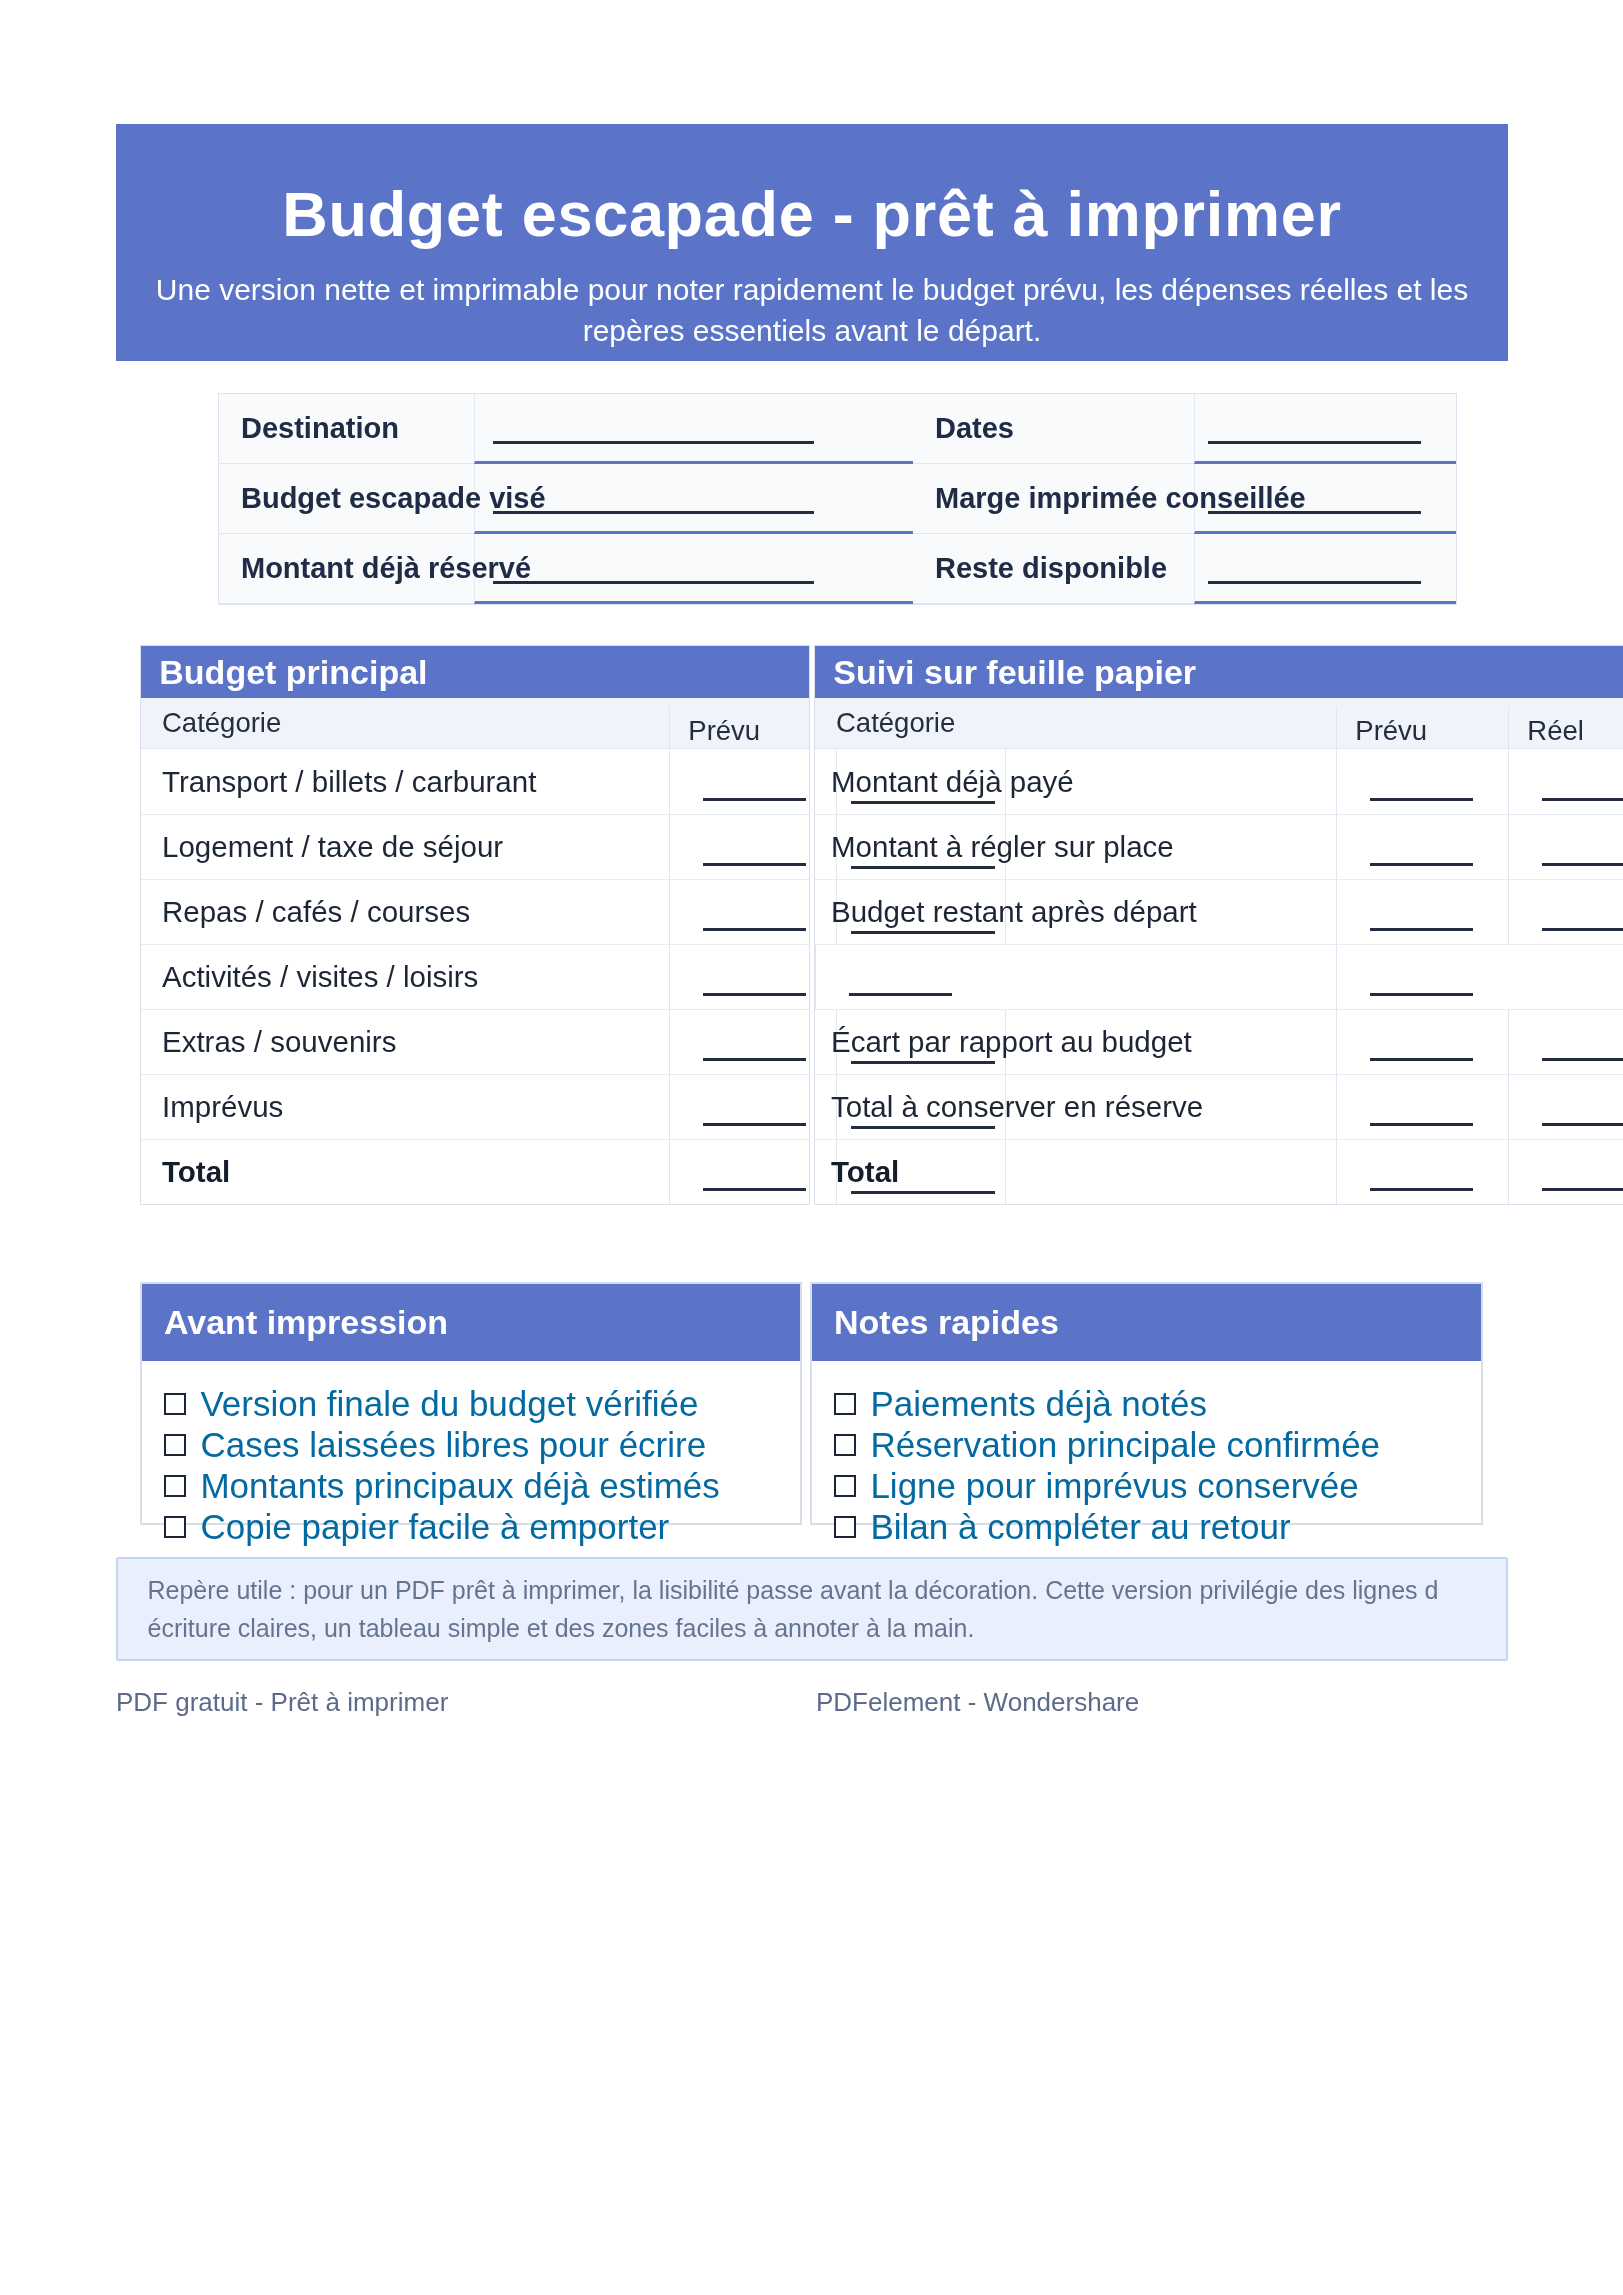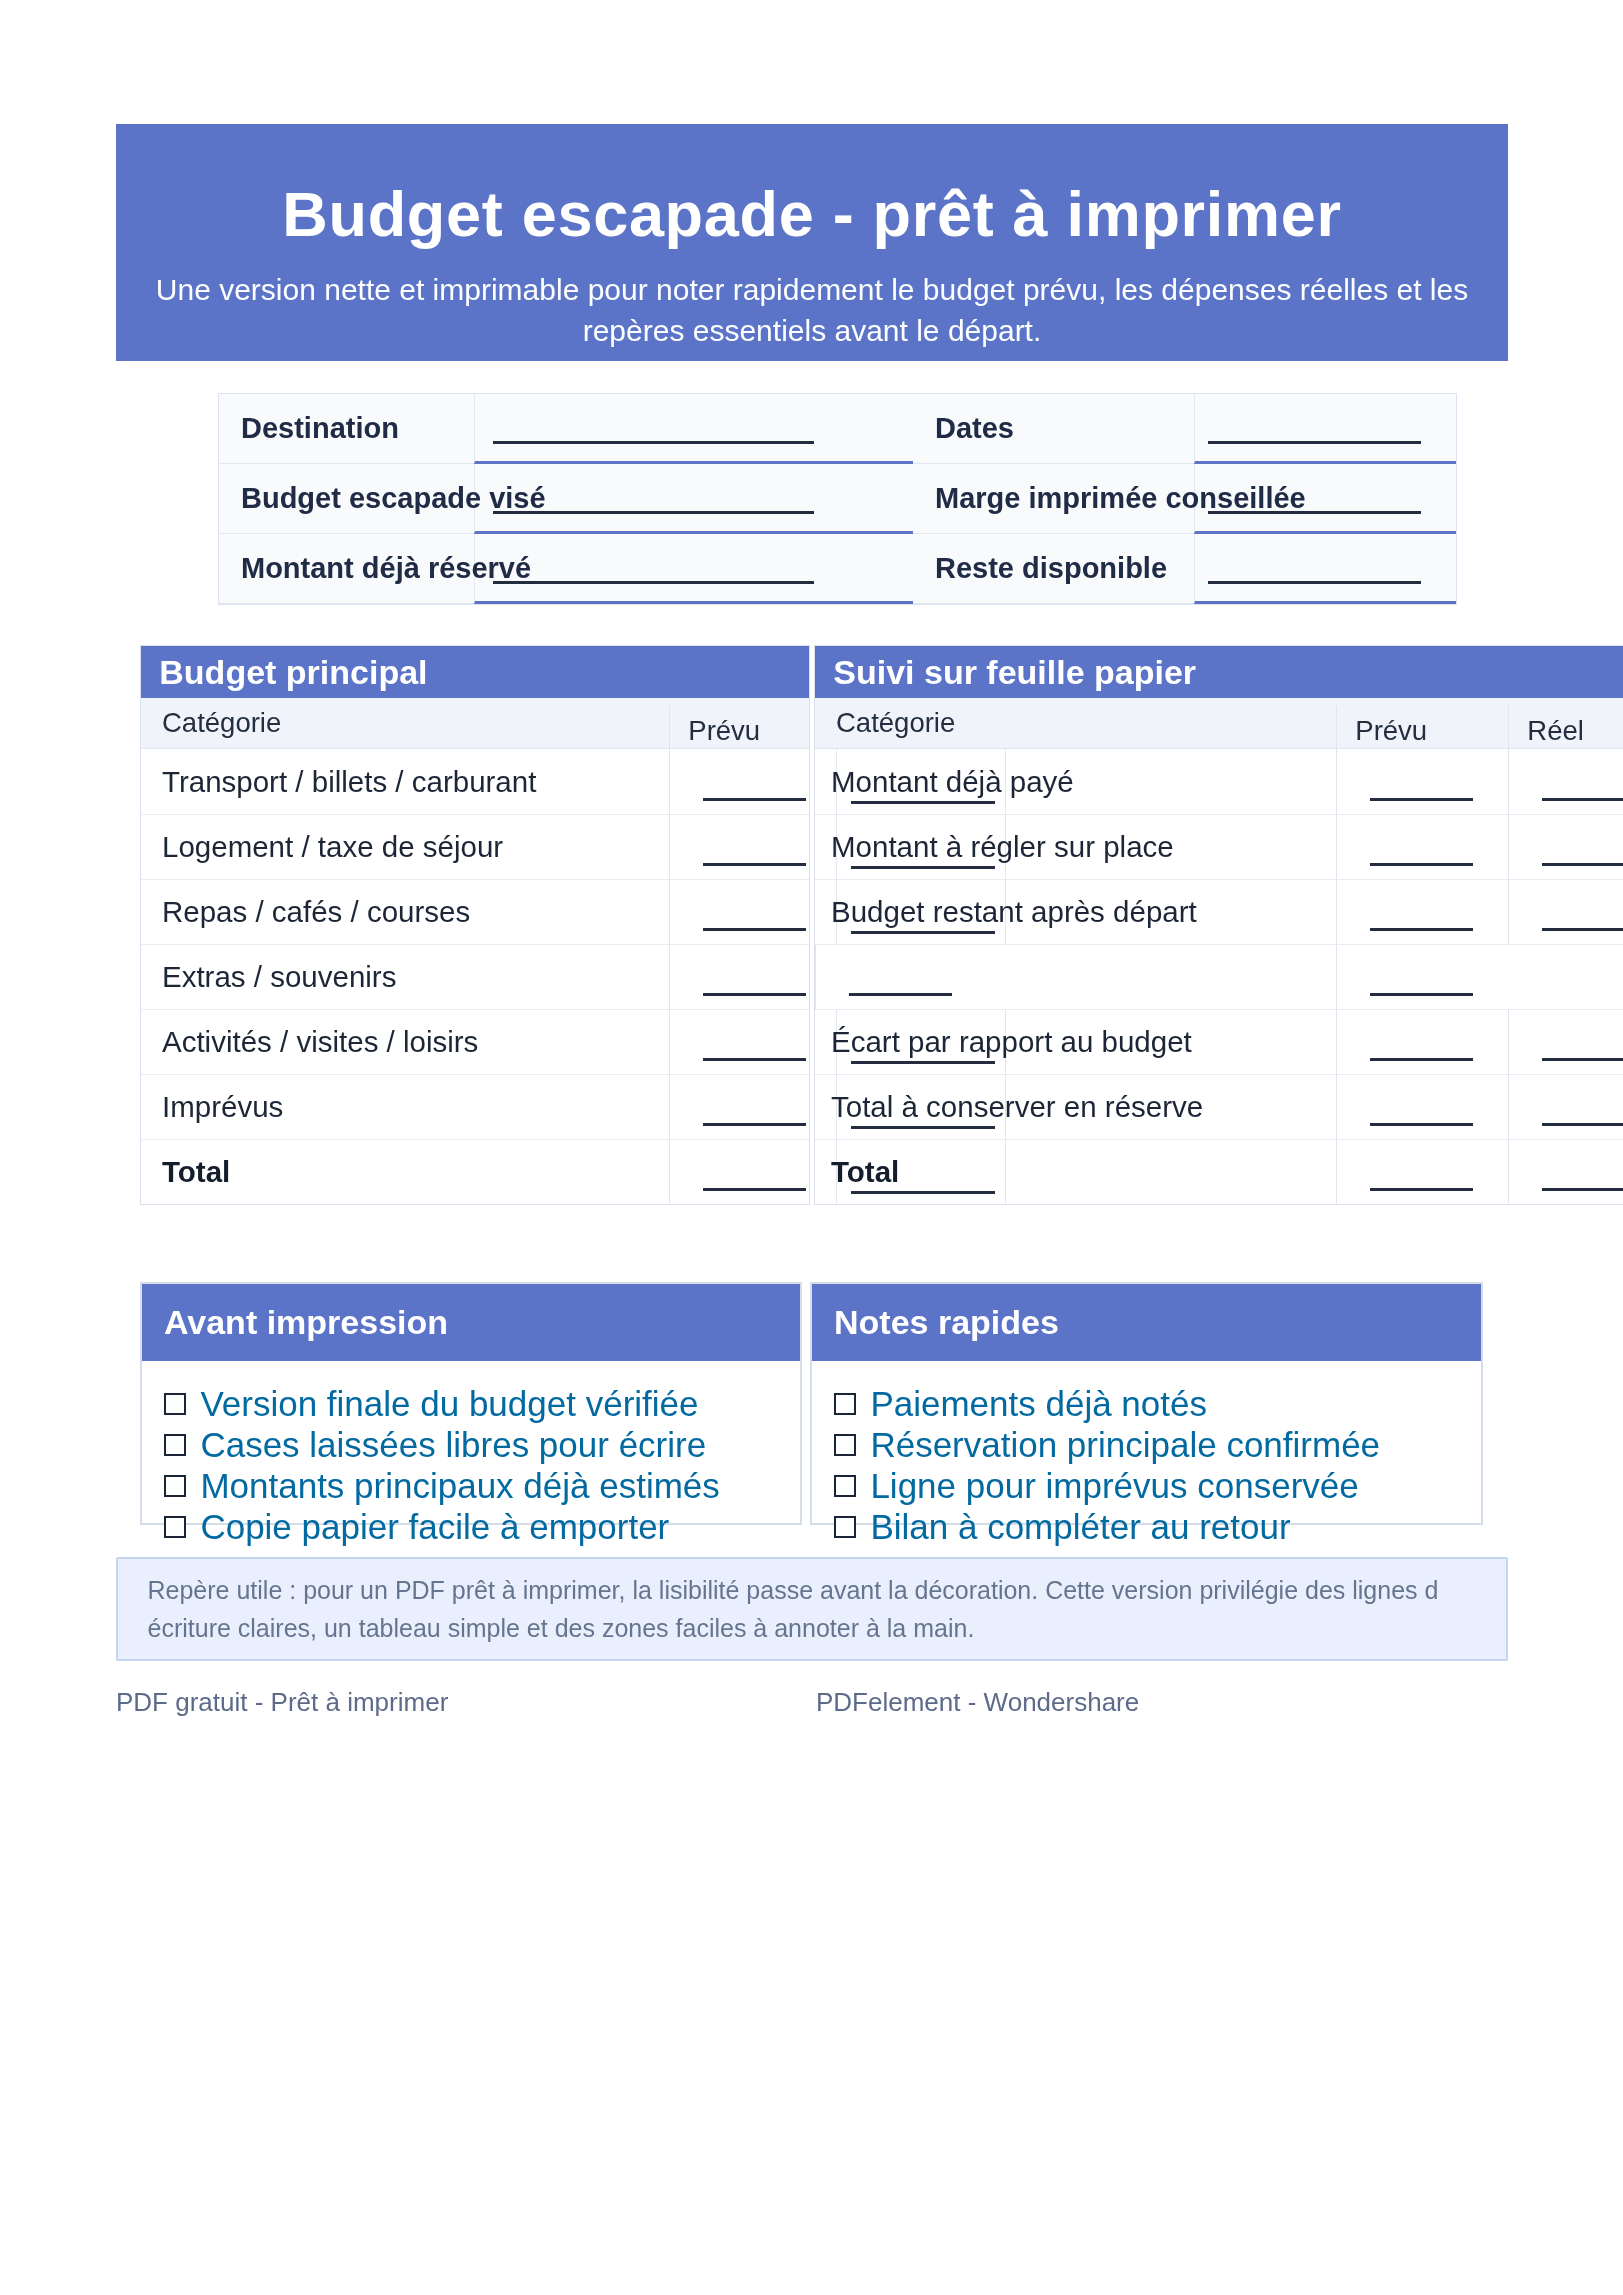--- a/index.html
+++ b/index.html
@@ -135,27 +135,27 @@
           <div class="mline"></div>
         </div>
     </div>
     <div class="mrow">
       <div class="catcell">Repas / cafés / courses</div>
       <div class="valcell">
           <div class="mline"></div>
         </div>
     </div>
     <div class="mrow">
+      <div class="catcell">Activités / visites / loisirs</div>
+      <div class="valcell">
+          <div class="mline"></div>
+        </div>
+    </div>
+    <div class="mrow">
       <div class="catcell">Extras / souvenirs</div>
-      <div class="valcell">
-          <div class="mline"></div>
-        </div>
-    </div>
-    <div class="mrow">
-      <div class="catcell">Activités / visites / loisirs</div>
       <div class="valcell">
           <div class="mline"></div>
         </div>
     </div>
     <div class="mrow">
       <div class="catcell">Imprévus</div>
       <div class="valcell">
           <div class="mline"></div>
         </div>
     </div>

